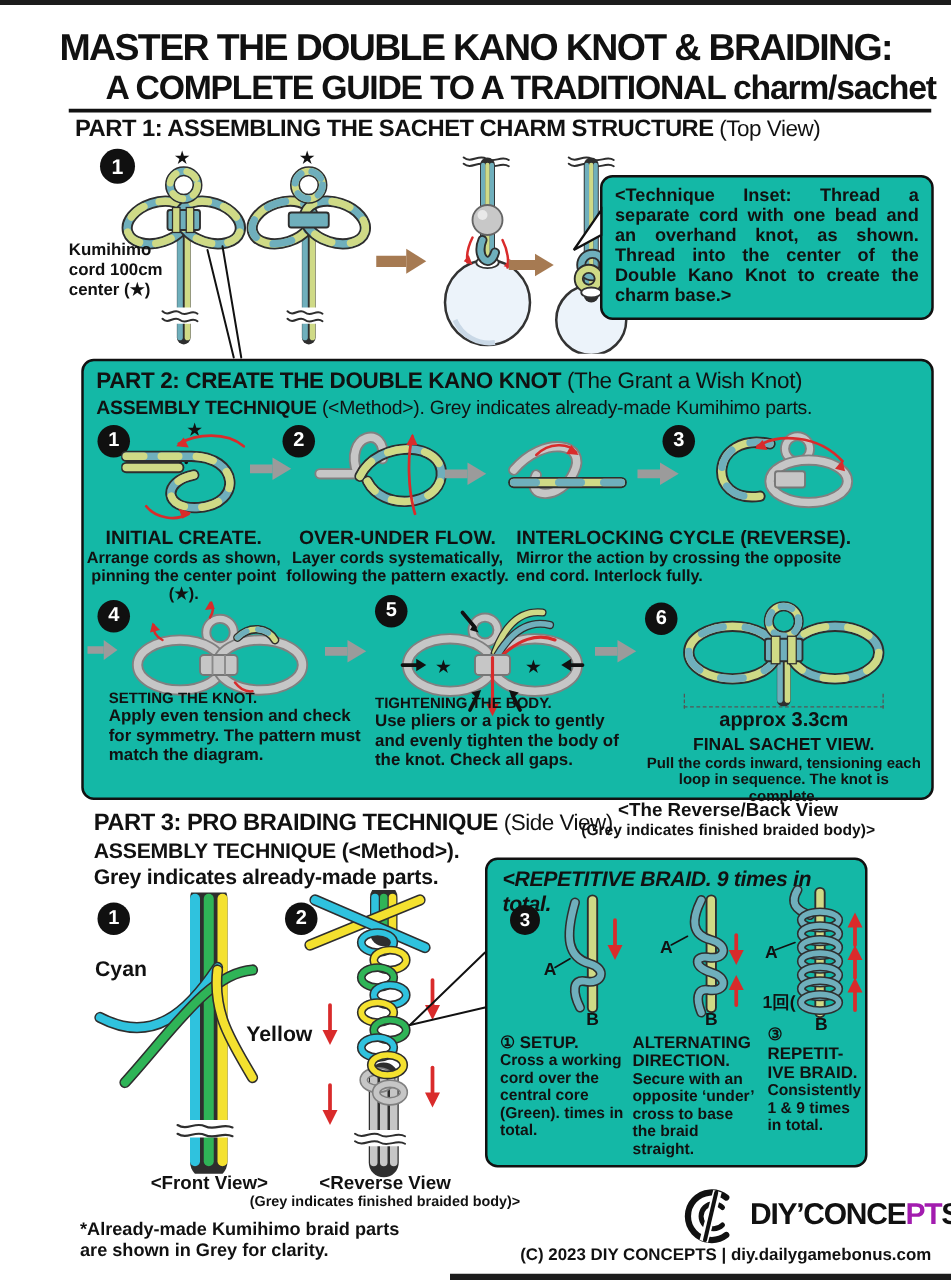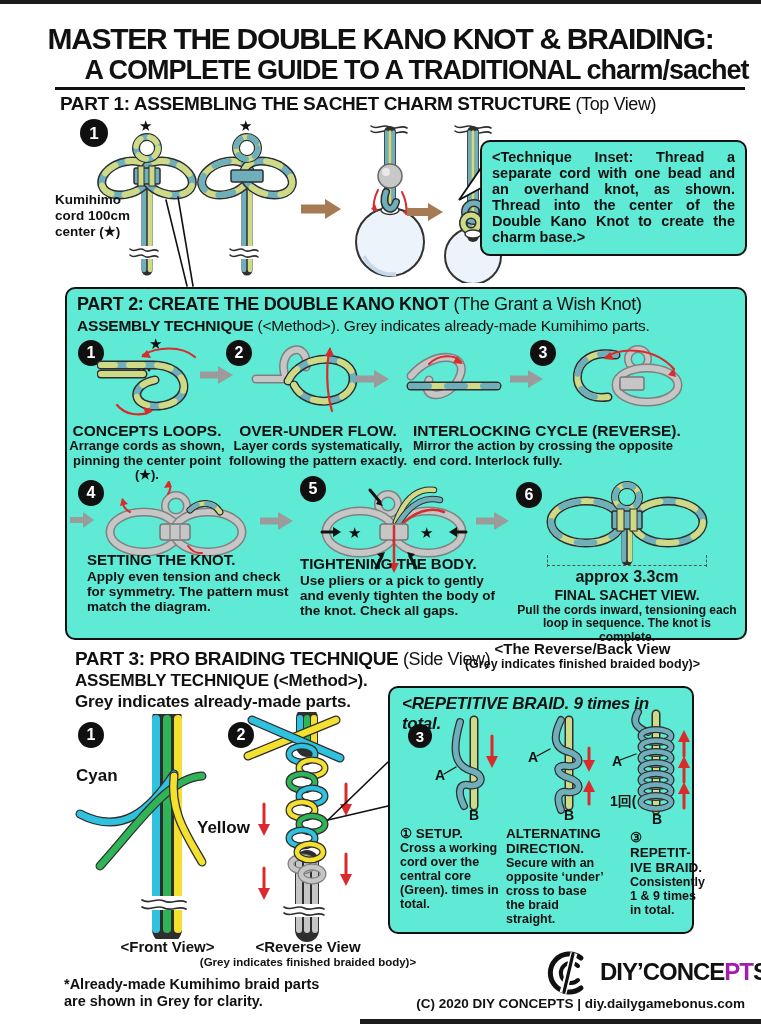--- a/index.html
+++ b/index.html
@@ -11,28 +11,28 @@
   .badge{background:#101010;color:#fff;border-radius:50%;display:flex;align-items:center;
          justify-content:center;font-weight:800;line-height:1;}
   .badge.s28{width:28px;height:28px;font-size:17px;}
   .badge.s26{width:26px;height:26px;font-size:16px;}
   .badge.s24{width:24px;height:24px;font-size:15px;}
   .title1{width:761px;text-align:center;font-size:30px;font-weight:800;letter-spacing:-1.3px;}
   .title2{width:761px;text-align:center;font-size:27px;font-weight:700;letter-spacing:-1px;padding-left:36px;}
   .rule{height:3px;background:#111;}
   .partHead{font-size:19px;font-weight:800;letter-spacing:-0.4px;white-space:nowrap;}
   .partHead .n{font-weight:500;font-size:18px;}
-  .outbox{border:2.5px solid #111;border-radius:10px;background:#5eead4;}
+  .outbox{border:2.5px solid #111;border-radius:10px;background:#14b8a6;}
   .p2head{font-size:18px;font-weight:800;letter-spacing:-0.3px;line-height:1.15;}
   .p2head .n{font-weight:500;}
   .p2sub{font-size:15.5px;font-weight:800;letter-spacing:-0.2px;}
   .cap{line-height:1.12;}
   .cap .t{font-size:15.5px;font-weight:800;display:block;}
   .cap .d{font-size:13px;font-weight:600;display:block;}
-  .cap2 .t{font-size:15px;}
+  .cap2 .t{font-size:12px;}
   .cap2 .d{font-size:13.5px;}
   .center{text-align:center;}
   .inset{font-size:14.5px;font-weight:800;line-height:1.1;text-align:justify;padding:8px 10px;}
   .note1{font-size:15px;font-weight:800;}
   .note2{font-size:12.5px;font-weight:700;}
   .p3sub{font-size:17px;letter-spacing:-0.2px;}
   .lbl{font-size:17px;font-weight:600;}
   .view{font-size:15px;font-weight:800;}
   .viewsub{font-size:11.5px;font-weight:700;}
   .bbtitle{font-size:17px;font-weight:800;letter-spacing:-0.3px;font-style:italic;}
@@ -249,21 +249,21 @@
     <path class="ol" d="M66,16 C18,6 14,64 58,58" stroke-width="9"></path>
     <path class="yc" d="M66,16 C18,6 14,64 58,58" stroke-width="6"></path>
     <path class="tc" d="M66,16 C18,6 14,64 58,58" stroke-width="6" stroke-dasharray="16 16"></path>
     <rect x="70" y="38" width="24" height="13" rx="2" fill="#c6c6c6" stroke="#777" stroke-width="1.5"></rect>
     <path class="rd" d="M124,30 C104,8 72,8 56,18" stroke-width="2.2"></path>
       <polygon class="rdf" points="54,20 64,21 60,13"></polygon>
     <polygon class="rdf" points="118,36 126,38 124,29"></polygon>
   </svg>
 
   <div class="abs cap center" style="left:2px;top:133px;width:156px;">
-    <span class="t">CONCEPTS LOOPS.</span>
+    <span class="t">INITIAL CREATE.</span>
     <span class="d">Arrange cords as shown, pinning the center point (★).</span>
   </div>
   <div class="abs cap center" style="left:160px;top:133px;width:182px;">
     <span class="t">OVER-UNDER FLOW.</span>
     <span class="d">Layer cords systematically, following the pattern exactly.</span>
   </div>
   <div class="abs cap" style="left:346px;top:133px;width:280px;">
     <span class="t">INTERLOCKING CYCLE (REVERSE).</span>
     <span class="d">Mirror the action by crossing the opposite end cord. Interlock fully.</span>
   </div>
@@ -515,21 +515,21 @@
   </svg>
 
   <div class="abs bcol" style="left:10px;top:138px;width:100px;">
     <span class="t">① SETUP.</span>
     <span class="d">Cross a working cord over the central core (Green). times in total.</span>
   </div>
   <div class="abs bcol" style="left:116px;top:138px;width:102px;">
     <span class="t">ALTERNATING DIRECTION.</span>
     <span class="d">Secure with an opposite ‘under’ cross to base the braid straight.</span>
   </div>
-  <div class="abs bcol" style="left:224px;top:142px;width:74px;margin-left:16px;">
+  <div class="abs bcol" style="left:224px;top:132px;width:74px;">
     <span class="t">③ REPETIT- IVE BRAID.</span>
     <span class="d">Consistently 1 &amp; 9 times in total.</span>
   </div>
 </div>
 
 <div class="abs view center" style="left:70px;top:938px;width:195px;">&lt;Front View&gt;</div>
 <div class="abs view center" style="left:238px;top:938px;width:140px;">&lt;Reverse View</div>
 <div class="abs viewsub center" style="left:198px;top:956px;width:220px;">(Grey indicates finished braided body)&gt;</div>
 
 <div class="abs foot" style="left:64px;top:976px;width:310px;">
@@ -539,21 +539,21 @@
 
 <svg class="abs" style="left:547px;top:950px;" width="46" height="46" viewBox="0 0 46 46">
   <path class="bk" d="M34,8 A19,19 0 1 0 34,38" stroke-width="5"></path>
   <path class="bk" d="M31,16 A10,10 0 1 0 31,30" stroke-width="4"></path>
   <line x1="27" y1="3" x2="16" y2="43" stroke="#fff" stroke-width="7"></line>
   <line class="bk" x1="26" y1="4" x2="17" y2="42" stroke-width="3.2"></line>
 </svg>
 <div class="abs logoText" style="left:600px;top:958px;">
   <span>DIY’CONCE</span><span class="gr">PT</span><span>S</span>
 </div>
-<div class="abs copy" style="right:16px;top:996px;">(C) 2020 DIY CONCEPTS | diy.dailygamebonus.com</div>
+<div class="abs copy" style="right:16px;top:996px;">(C) 2023 DIY CONCEPTS | diy.dailygamebonus.com</div>
 
 <svg class="abs" style="left:0;top:0;pointer-events:none;" width="761" height="1024" viewBox="0 0 761 1024">
   <line class="bk" x1="166" y1="200" x2="187" y2="286" stroke-width="1.6"></line>
   <line class="bk" x1="178" y1="197" x2="193" y2="286" stroke-width="1.6"></line>
   <polygon points="481,168 481,188 459,200" fill="#fff" stroke="#111" stroke-width="1.8"></polygon>
   <line class="bk" x1="388" y1="762" x2="328" y2="820" stroke-width="1.6"></line>
   <line class="bk" x1="388" y1="806" x2="328" y2="820" stroke-width="1.6"></line>
 </svg>
 
 </body></html>

